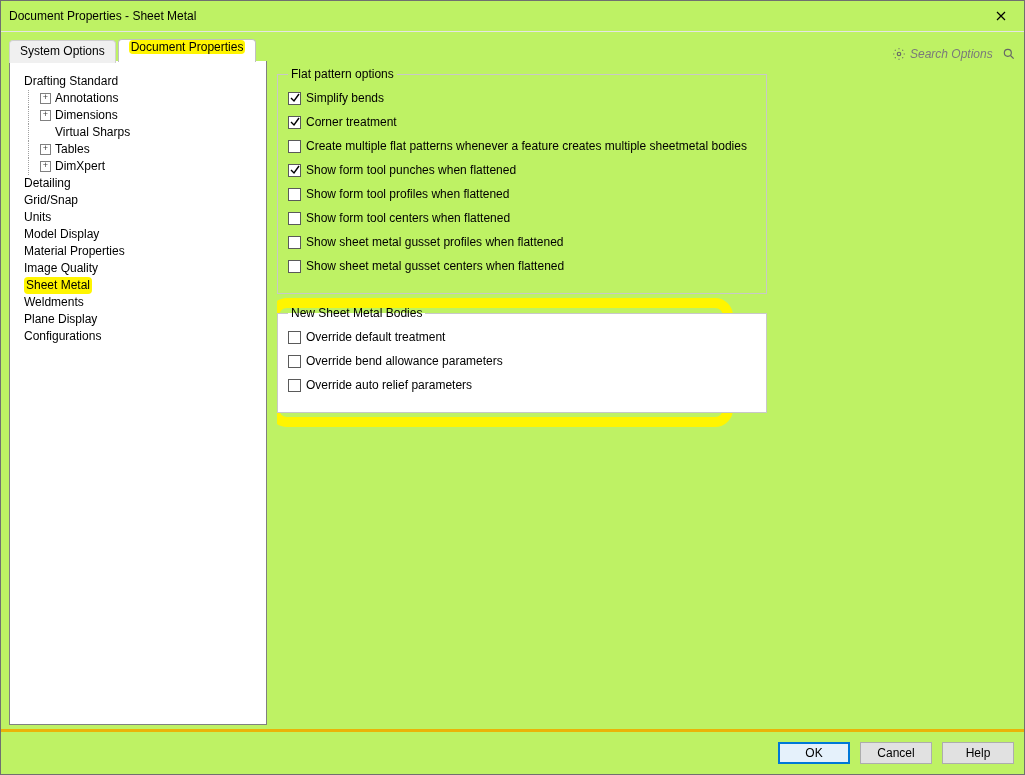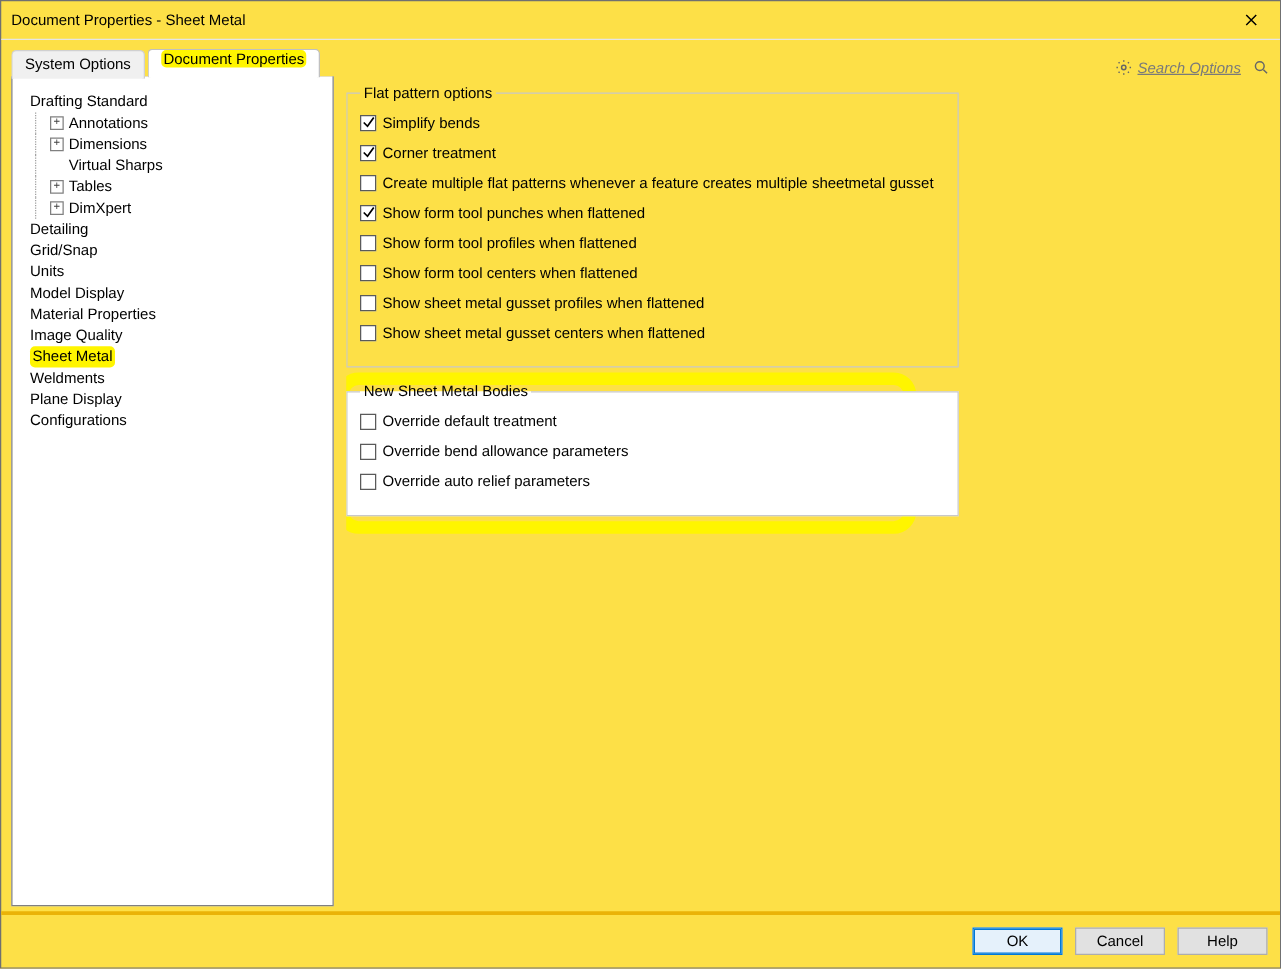--- a/index.html
+++ b/index.html
@@ -13,21 +13,21 @@
     height: 775px;
     overflow: hidden;
   }
   .window {
     width: 1025px;
     height: 775px;
     border: 1px solid #707070;
     box-sizing: border-box;
     display: flex;
     flex-direction: column;
-    background: #fde047;
+    background: #bef264;
   }
   .titlebar {
     height: 30px;
     display: flex;
     align-items: center;
     justify-content: space-between;
     padding: 0 0 0 8px;
     border-bottom: 1px solid #e5e5e5;
   }
   .titlebar .title {
@@ -84,21 +84,20 @@
     padding: 0 2px;
     display: inline-block;
   }
   .search-area {
     display: flex;
     align-items: center;
     gap: 4px;
     color: #7a7a7a;
     font-style: italic;
     margin-left: auto;
-    text-decoration: underline;
   }
   .search-area .placeholder {
     min-width: 88px;
   }
   .gear-icon svg, .mag-icon svg { display:block; }
   .content {
     flex: 1;
     display: flex;
     padding: 0 8px 4px 8px;
     gap: 10px;
@@ -301,21 +300,21 @@
         <div class="check-row">
           <span class="chk checked">
               <svg width="10" height="10" viewBox="0 0 10 10">
                 <path d="M1 5 L4 8 L9 1" stroke="#000" stroke-width="1.4" fill="none"></path>
               </svg>
             </span>
           <span>Corner treatment</span>
         </div>
         <div class="check-row">
           <span class="chk"></span>
-          <span>Create multiple flat patterns whenever a feature creates multiple sheetmetal gusset</span>
+          <span>Create multiple flat patterns whenever a feature creates multiple sheetmetal bodies</span>
         </div>
         <div class="check-row">
           <span class="chk checked">
               <svg width="10" height="10" viewBox="0 0 10 10">
                 <path d="M1 5 L4 8 L9 1" stroke="#000" stroke-width="1.4" fill="none"></path>
               </svg>
             </span>
           <span>Show form tool punches when flattened</span>
         </div>
         <div class="check-row">

